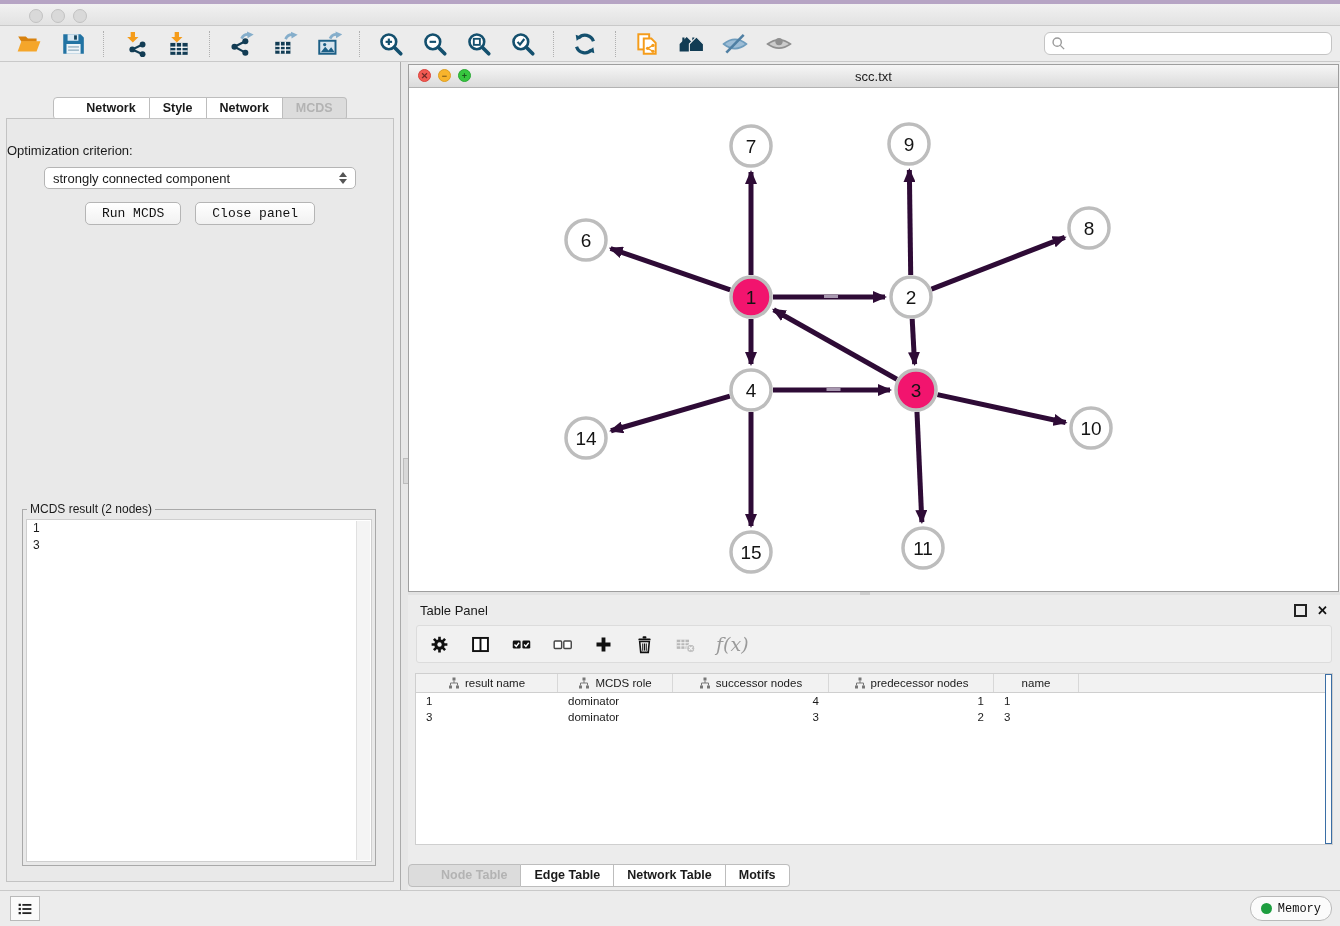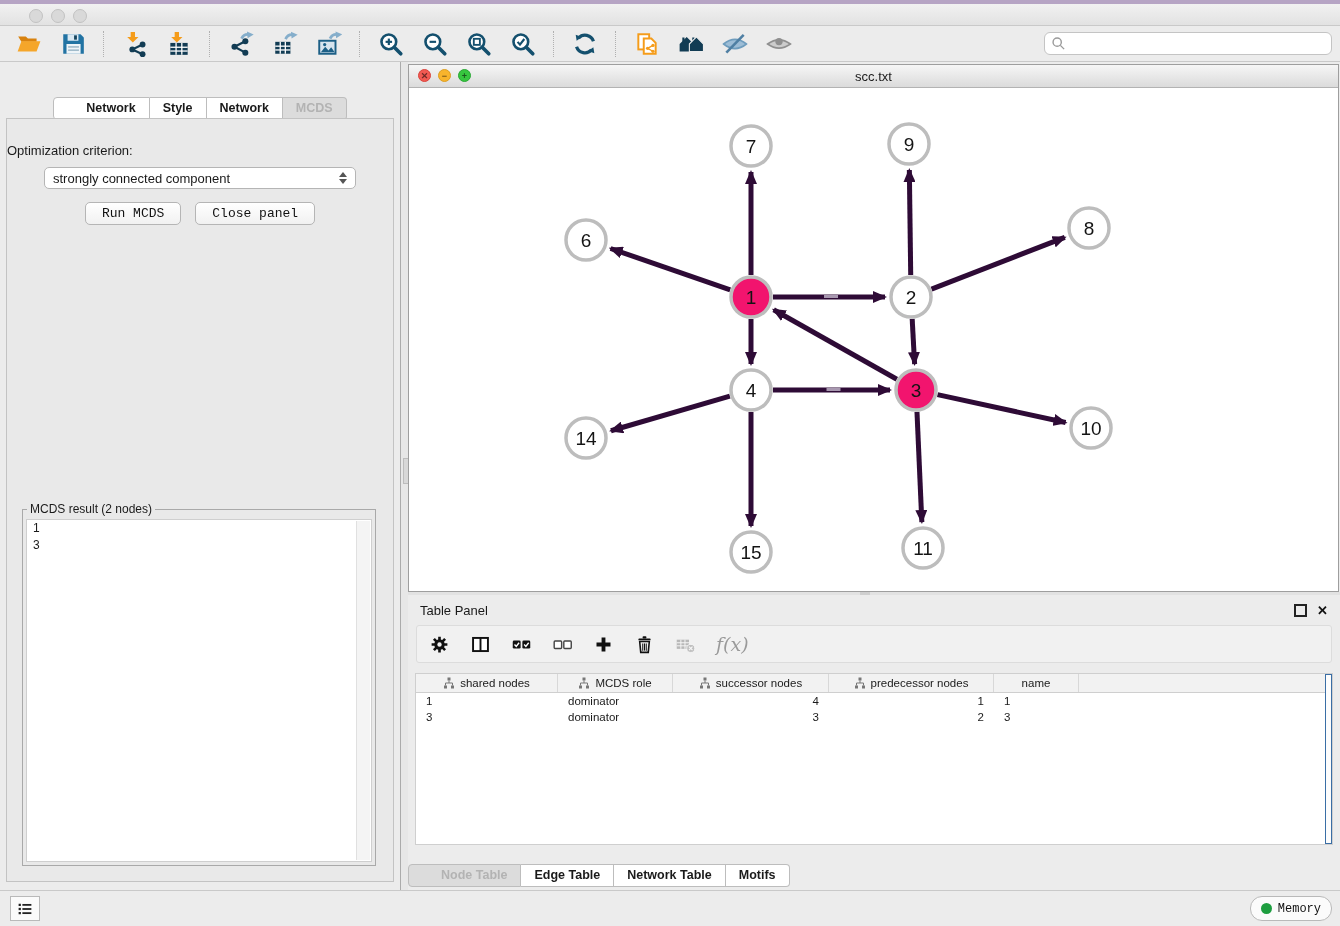--- a/index.html
+++ b/index.html
@@ -523,21 +523,21 @@
           </svg>
         </button>
         <span class="fx-label disabled">f(x)</span>
       </div>
     <div class="table-wrap">
       <div class="th-row" id="table-header">
           <div class="th" style="width: 142px;">
             <svg>
               <use href="#icon-tree"></use>
             </svg>
-            <span>shared nodes</span>
+            <span>result name</span>
           </div>
           <div class="th" style="width: 115px;">
             <svg>
               <use href="#icon-tree"></use>
             </svg>
             <span>MCDS role</span>
           </div>
           <div class="th" style="width: 156px;">
             <svg>
               <use href="#icon-tree"></use>

